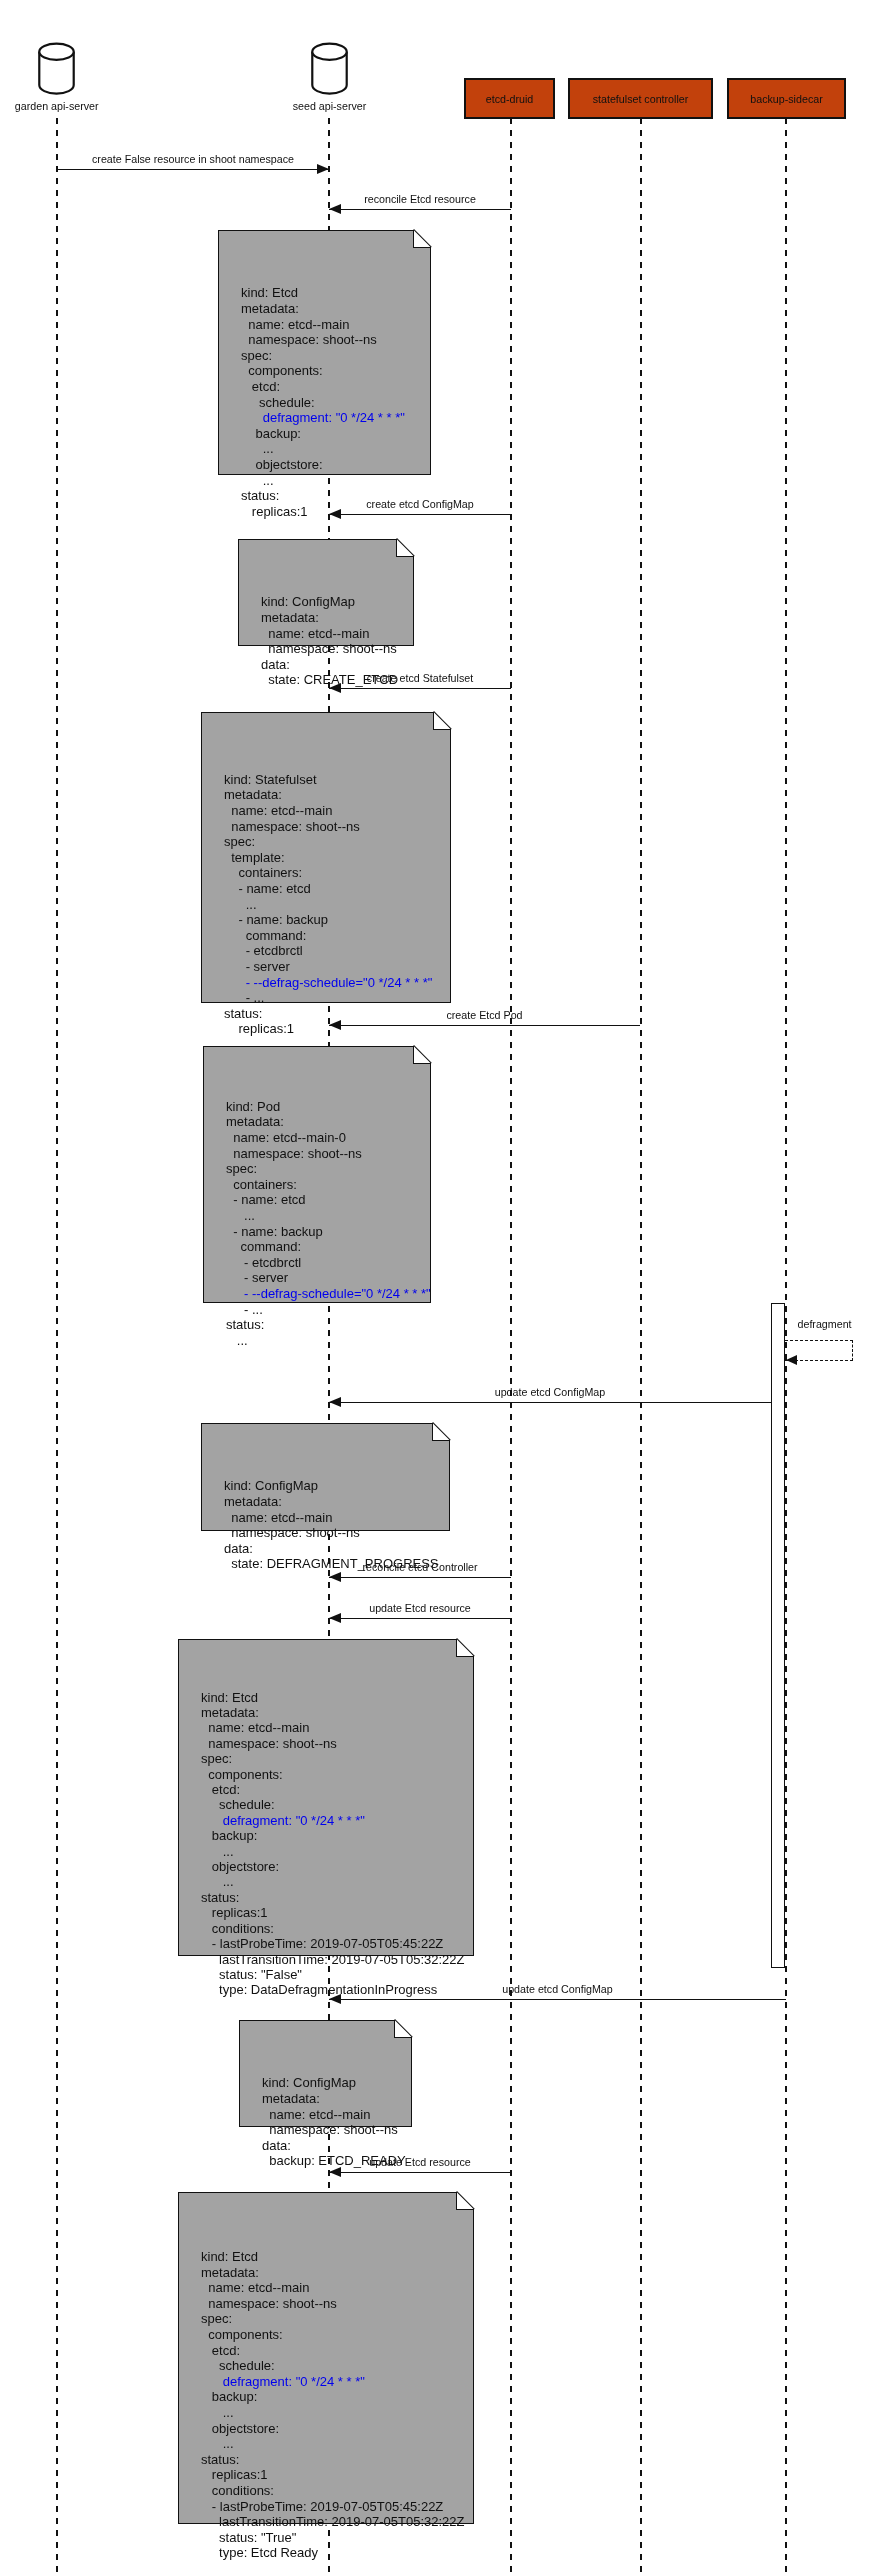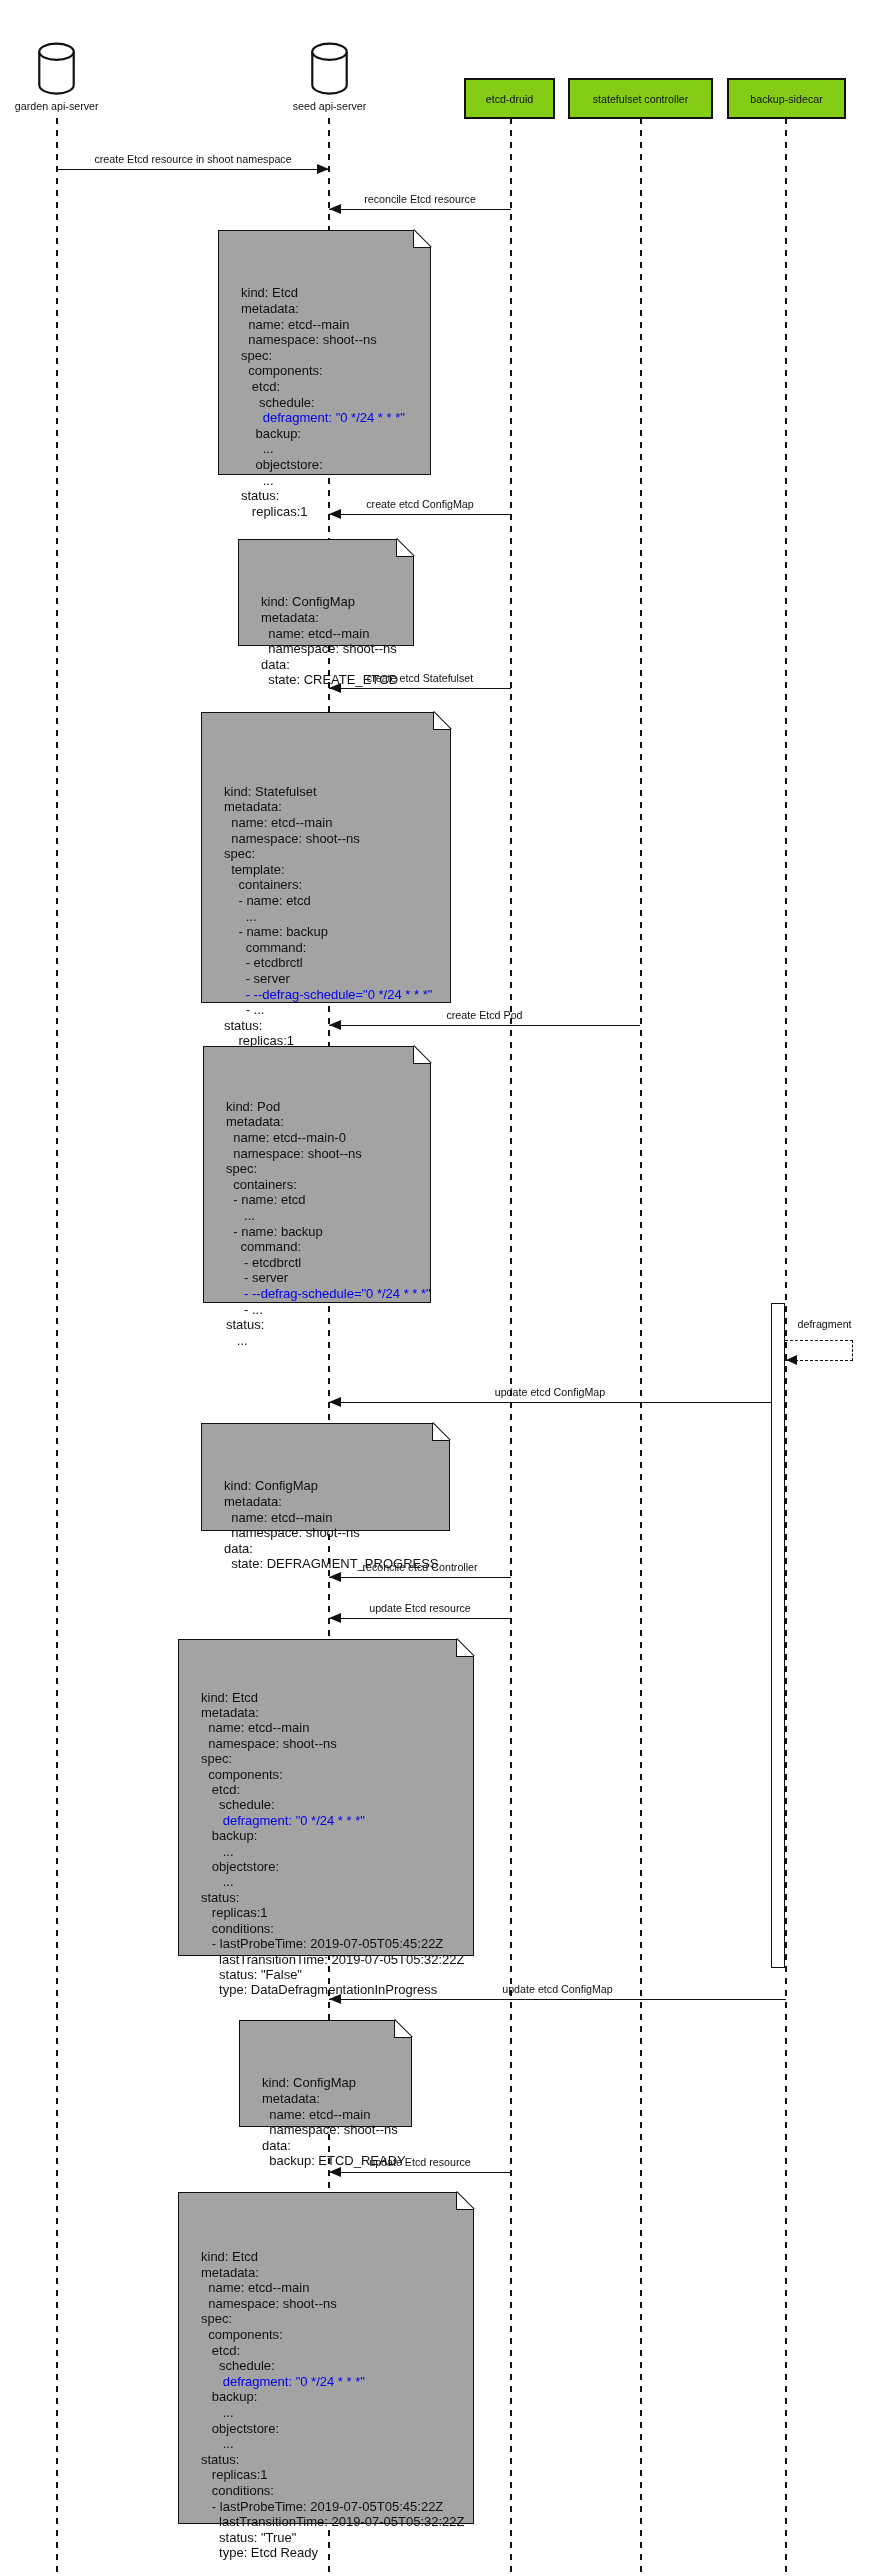--- a/index.html
+++ b/index.html
@@ -5,21 +5,21 @@
   html,body { margin:0; padding:0; background:#ffffff; }
   #canvas {
     position:relative; width:877px; height:2576px; background:#ffffff;
     font-family:"Liberation Sans", sans-serif; color:#111; overflow:hidden;
   }
   .title { position:absolute; left:0; top:5.1px; width:877px; text-align:center; font-size:15.2px; }
 
   .db-icon { position:absolute; }
   .plabel { position:absolute; font-size:10.7px; text-align:center; white-space:nowrap; }
   .pbox {
-    position:absolute; height:41px; border:2px solid #111; background:#84cc16;
+    position:absolute; height:41px; border:2px solid #111; background:#c2410c;
     display:flex; align-items:center; justify-content:center; font-size:10.7px;
     box-sizing:border-box; white-space:nowrap;
   }
 
   .lifeline {
     position:absolute; top:118px; width:1.7px; height:2454px; z-index:1;
     background:repeating-linear-gradient(180deg,#111 0 6px,transparent 6px 12px);
   }
 
   .activation {
@@ -85,21 +85,21 @@
 
   <div class="lifeline" style="left:56px;"></div>
   <div class="lifeline" style="left:328px;"></div>
   <div class="lifeline" style="left:510px;"></div>
   <div class="lifeline" style="left:640px;"></div>
   <div class="lifeline" style="left:785px;"></div>
 
   <div class="activation" style="left:771px;top:1303px;width:14.4px;height:665px;"></div>
 
   <div class="msg to-right" style="left:57px;top:153px;width:272px;">
-    <div class="mlabel">create Etcd resource in shoot namespace</div>
+    <div class="mlabel">create False resource in shoot namespace</div>
     <div class="line"></div>
     <div class="head"></div>
   </div>
 
   <div class="msg to-left" style="left:329px;top:193px;width:182px;">
     <div class="mlabel">reconcile Etcd resource</div>
     <div class="line"></div>
     <div class="head"></div>
   </div>
 
@@ -160,21 +160,21 @@
   <div class="note" style="left:218px;top:230px;width:213px;height:245px;padding-top:7.6px;">
     <span class="fold"></span>
     <div class="ntext"><div>kind: Etcd</div><div>metadata:</div><div>  name: etcd--main</div><div>  namespace: shoot--ns</div><div>spec:</div><div>  components:</div><div>   etcd:</div><div>     schedule:</div><div style="color: rgb(0, 0, 238);">      defragment: "0 */24 * * *"</div><div>    backup:</div><div>      ...</div><div>    objectstore:</div><div>      ...</div><div>status:</div><div>   replicas:1</div></div>
   </div>
 
   <div class="note" style="left:238px;top:539px;width:176px;height:107px;padding-top:7.6px;">
     <span class="fold"></span>
     <div class="ntext"><div>kind: ConfigMap</div><div>metadata:</div><div>  name: etcd--main</div><div>  namespace: shoot--ns</div><div>data:</div><div>  state: CREATE_ETCD</div></div>
   </div>
 
-  <div class="note" style="left:201px;top:712px;width:250px;height:291px;padding-top:24px;">
+  <div class="note" style="left:201px;top:712px;width:250px;height:291px;padding-top:12px;">
     <span class="fold"></span>
     <div class="ntext"><div>kind: Statefulset</div><div>metadata:</div><div>  name: etcd--main</div><div>  namespace: shoot--ns</div><div>spec:</div><div>  template:</div><div>    containers:</div><div>    - name: etcd</div><div>      ...</div><div>    - name: backup</div><div>      command:</div><div>      - etcdbrctl</div><div>      - server</div><div style="color: rgb(0, 0, 238);">      - --defrag-schedule="0 */24 * * *"</div><div>      - ...</div><div>status:</div><div>    replicas:1</div></div>
   </div>
 
   <div class="note" style="left:203px;top:1046px;width:228px;height:257px;padding-top:5.1px;">
     <span class="fold"></span>
     <div class="ntext"><div>kind: Pod</div><div>metadata:</div><div>  name: etcd--main-0</div><div>  namespace: shoot--ns</div><div>spec:</div><div>  containers:</div><div>  - name: etcd</div><div>     ...</div><div>  - name: backup</div><div>    command:</div><div>     - etcdbrctl</div><div>     - server</div><div style="color: rgb(0, 0, 238);">     - --defrag-schedule="0 */24 * * *"</div><div>     - ...</div><div>status:</div><div>   ...</div></div>
   </div>
 
   <div class="note" style="left:201px;top:1423px;width:249px;height:108px;padding-top:7.6px;">

